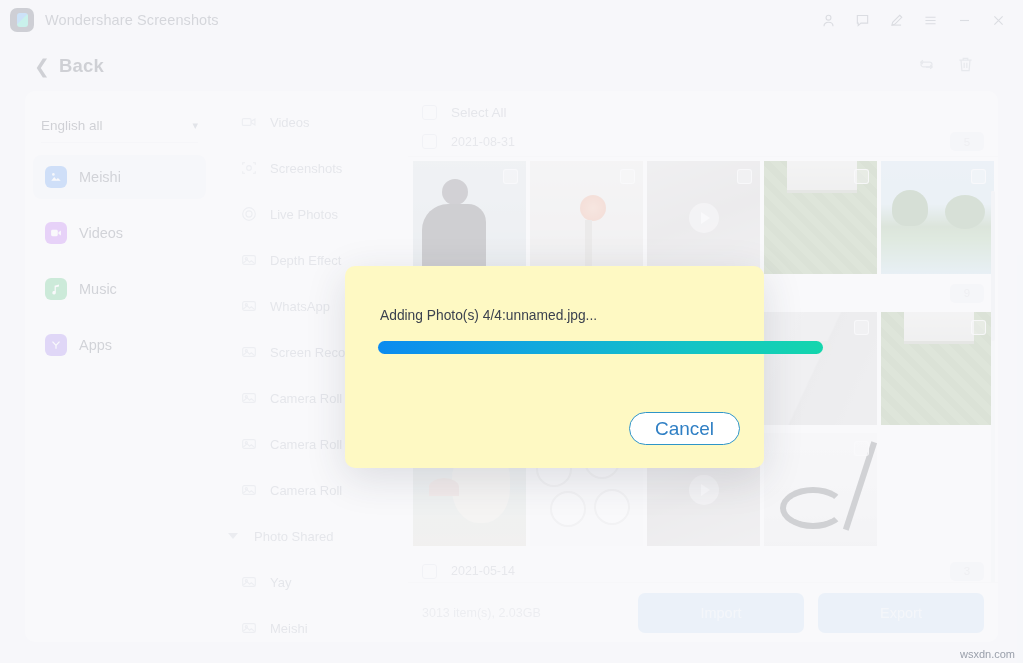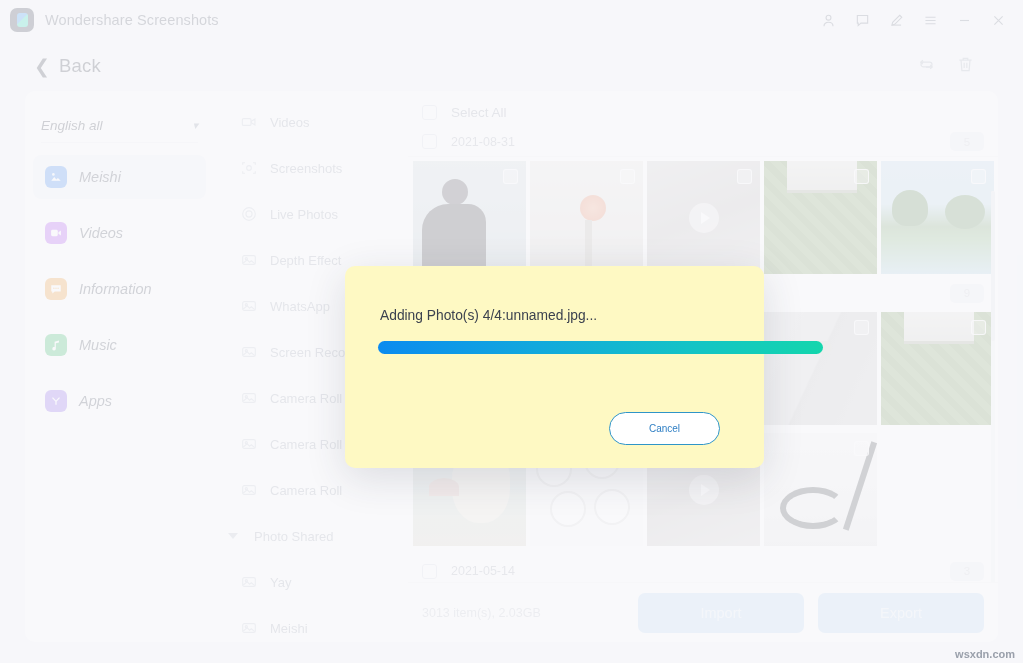--- a/index.html
+++ b/index.html
@@ -56,35 +56,34 @@
     position: absolute; top: 42px; left: 0;
     width: 1023px; height: 48px;
     display: flex; align-items: center;
   }
   .back {
     display: flex; align-items: center; gap: 9px;
     margin-left: 34px;
     color: #2f3542;
   }
   .back-chev { font-size: 19px; line-height: 1; color: #2f3542; font-weight: 300;}
-  .back-label { font-size: 18.5px; font-weight: normal; letter-spacing: .2px; }
+  .back-label { font-size: 18.5px; font-weight: bold; letter-spacing: .2px; }
   .backrow-tools {
     margin-left: auto; display: flex; align-items: center;
     gap: 20px; padding-right: 48px;
     color: #a7adb9;
   }
 
   
   .sidebar {
     position: absolute; left: 25px; top: 91px;
     width: 189px; height: 551px;
     background: #ffffff;
     border-radius: 10px 0 0 10px;
     padding-top: 8px;
-    font-style: italic;
   }
   .lang-select {
     margin: 10px 16px 0 16px;
     height: 34px;
     display: flex; align-items: center;
     border-bottom: 1px solid #eef0f4;
     font-size: 13.5px;
     color: #2f3542;
   }
   .lang-chev {
@@ -347,34 +346,34 @@
     width: 454px; height: 13px;
     border-radius: 7px;
     background: #ededed;
   }
   .pbar-fill {
     position: absolute; left: 0; top: 0;
     height: 13px; border-radius: 7px;
     background: linear-gradient(90deg, #0b8bef 0%, #12a8dd 35%, #14c3c6 70%, #14d6ad 100%);
   }
   .cancel-btn {
-    position: absolute; right: 44px; bottom: 23px;
+    position: absolute; right: 24px; bottom: 23px;
     width: 111px; height: 33px;
     border-radius: 17px;
     border: 1px solid #2f95c8;
     background: #ffffff;
     color: #2f7fc4;
-    font-size: 10px;
+    font-size: 19px;
     display: flex; align-items: center; justify-content: center;
     font-family: "Liberation Sans", sans-serif;
   }
 
   .watermark {
     position: absolute; right: 8px; bottom: 3px;
-    font-size: 11px; color: #9aa0ab; font-weight: bold;
+    font-size: 11px; color: #9aa0ab;
   }
 </style>
 </head>
 <body>
 
 <div class="app">
 
   <div class="titlebar">
     <div class="logo">
       <div class="logo-inner"></div>
@@ -461,31 +460,20 @@
       <div class="nav-item">
         <span class="nav-ic" style="background:#a63df0">
           <svg width="14" height="14" viewBox="0 0 16 16" fill="#ffffff">
               <rect x="2.4" y="4.4" width="7.6" height="7.2" rx="1.6"></rect>
               <path d="M10.8 7.2 13.6 5.2v5.6l-2.8-2z"></path>
             </svg>
         </span>
         <span>Videos</span>
       </div>
 
-      <div class="nav-item">
-        <span class="nav-ic" style="background:#f0921f">
-          <svg width="14" height="14" viewBox="0 0 16 16" fill="#ffffff">
-              <path d="M2.6 3.6h10.8v7.2H6.6l-2.8 2.4v-2.4H2.6z"></path>
-              <circle cx="5.6" cy="7.2" r=".8" fill="#f0921f"></circle>
-              <circle cx="8" cy="7.2" r=".8" fill="#f0921f"></circle>
-              <circle cx="10.4" cy="7.2" r=".8" fill="#f0921f"></circle>
-            </svg>
-        </span>
-        <span>Information</span>
-      </div>
 
       <div class="nav-item">
         <span class="nav-ic" style="background:#22b455">
           <svg width="14" height="14" viewBox="0 0 16 16" fill="#ffffff">
               <path d="M11.4 2.8 6.4 4.2v6.2a2 2 0 1 0 1.4 1.9V6l3.6-1z"></path>
             </svg>
         </span>
         <span>Music</span>
       </div>
 

